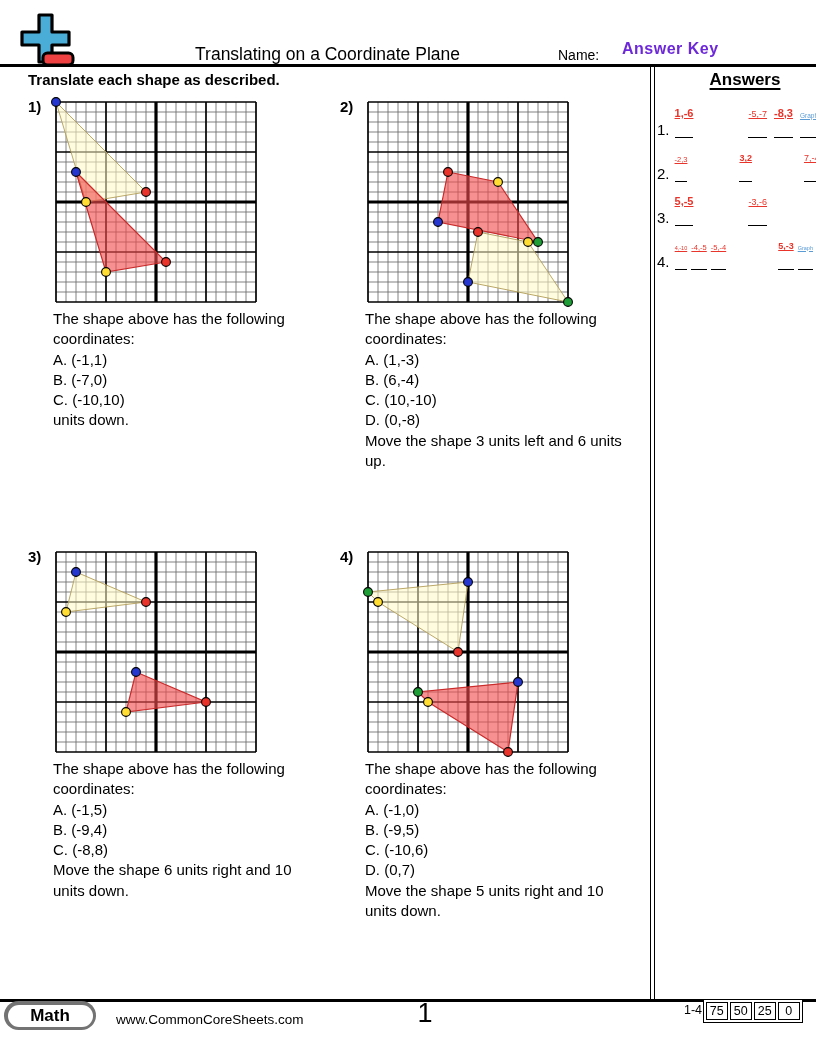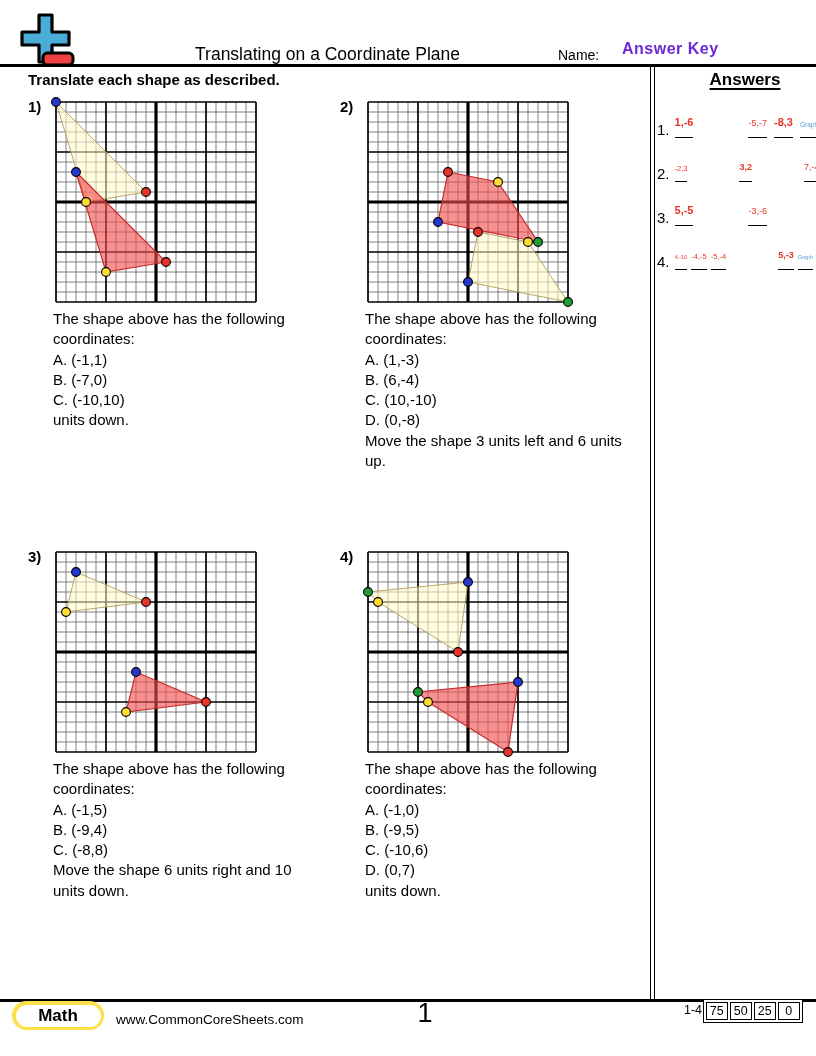--- a/index.html
+++ b/index.html
@@ -21,41 +21,41 @@
   
   .sidebar-line { position:absolute; left:650px; top:67px; height:932px; width:3px;
     border-left:1.6px solid #000; border-right:1.6px solid #000; }
   .answers-heading { position:absolute; left:660px; top:70px; width:170px; text-align:center;
     font-size:17px; font-weight:bold; color:#000; text-decoration:underline;
     text-underline-offset:3px; text-decoration-thickness:1.6px; }
   .answer-row { position:absolute; left:657px; width:156px; height:21px;
     display:flex; align-items:flex-end; }
   .answer-num { font-size:15px; color:#000; margin-right:5px; line-height:1; padding-bottom:1px; }
   .blank { display:inline-flex; justify-content:center; align-items:flex-end;
-    border-bottom:1.4px solid #000; height:15px; line-height:1; padding-bottom:9px;
-    box-sizing:border-box; }
+    border-bottom:1.4px solid #000; height:15px; line-height:1; padding-bottom:18px;
+    box-sizing:border-box;text-decoration:underline; }
   .row-std .blank { width:31px; margin-right:7px; }
   .row-tight .blank { width:25px; margin-right:4px; }
   .blank:last-child { margin-right:0; }
   .sz-lg{font-size:11px;} .sz-md{font-size:9px;margin-left:48px;} .sz-sm{font-size:7.5px;}
   .sz-xs{font-size:6.5px;} .sz-xxs{font-size:5.5px;}
   .b-bold{font-weight:bold;}
 
   
   .problem { position:absolute; width:312px; height:448px; }
   .prob-num { position:absolute; left:0; top:1px; font-size:15px; font-weight:bold; color:#000; }
   .grid-holder { position:absolute; left:25px; top:2px; width:206px; height:206px; }
   .grid-holder svg { overflow:visible; display:block; }
   .desc { position:absolute; left:25px; top:212px; width:295px; font-size:15px;
     line-height:20.3px; color:#000; white-space:pre; }
 
   
   .footer-line { position:absolute; left:0; top:999px; width:816px; height:2.5px; background:#000; }
-  .math-pill { position:absolute; left:12px; top:1001px; width:92px; height:29px;
-    background:#fde047; border-radius:15px; }
+  .math-pill { position:absolute; left:4px; top:1001px; width:92px; height:29px;
+    background:#737373; border-radius:15px; }
   .math-inner { position:absolute; left:3.5px; top:3.5px; right:3.5px; bottom:3.5px;
     background:#fff; border-radius:11px; display:flex; align-items:center; justify-content:center;
     font-size:17px; font-weight:bold; color:#000; }
   .site-url { position:absolute; left:116px; top:1012px; font-size:13.5px; color:#000; }
   .page-num { position:absolute; left:385px; top:998px; width:80px; text-align:center;
     font-size:27px; font-weight:300; color:#000; }
   .score-label { position:absolute; left:684px; top:1003px; font-size:12.5px; color:#000; }
   .score-table { position:absolute; left:703px; top:999px; display:flex; gap:2.5px;
     border:1.6px solid #000; padding:2px; background:#fff; }
   .score-cell { width:19.5px; height:15.5px; border:1.2px solid #000; font-size:12.5px;
@@ -341,21 +341,21 @@
           <circle cx="90" cy="100" r="4.4" fill="#e8342a" stroke="#000" stroke-width="1.1"></circle>
           <circle cx="10" cy="50" r="4.4" fill="#ffdd33" stroke="#000" stroke-width="1.1"></circle>
           <circle cx="0" cy="40" r="4.4" fill="#1f9e38" stroke="#000" stroke-width="1.1"></circle>
           <circle cx="100" cy="30" r="4.4" fill="#2637cf" stroke="#000" stroke-width="1.1"></circle>
           <circle cx="140" cy="200" r="4.4" fill="#e8342a" stroke="#000" stroke-width="1.1"></circle>
           <circle cx="60" cy="150" r="4.4" fill="#ffdd33" stroke="#000" stroke-width="1.1"></circle>
           <circle cx="50" cy="140" r="4.4" fill="#1f9e38" stroke="#000" stroke-width="1.1"></circle>
           <circle cx="150" cy="130" r="4.4" fill="#2637cf" stroke="#000" stroke-width="1.1"></circle>
         </svg>
       </div>
-      <div class="desc"><div>The shape above has the following</div><div>coordinates:</div><div>A. (-1,0)</div><div>B. (-9,5)</div><div>C. (-10,6)</div><div>D. (0,7)</div><div>units down.</div></div>
+      <div class="desc"><div>The shape above has the following</div><div>coordinates:</div><div>A. (-1,0)</div><div>B. (-9,5)</div><div>C. (-10,6)</div><div>D. (0,7)</div><div>Move the shape 5 units right and 10</div><div>units down.</div></div>
     </div>
   </div>
 
 <div class="footer-line"></div>
 <div class="math-pill">
   <div class="math-inner">Math</div>
 </div>
 <div class="site-url">www.CommonCoreSheets.com</div>
 <div class="page-num">1</div>
 <div class="score-label">1-4</div>

